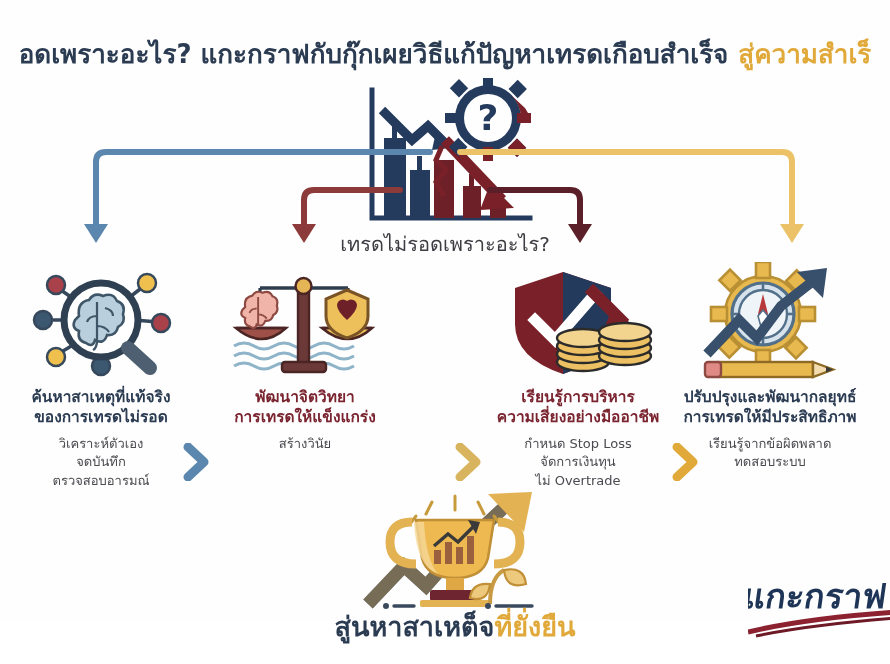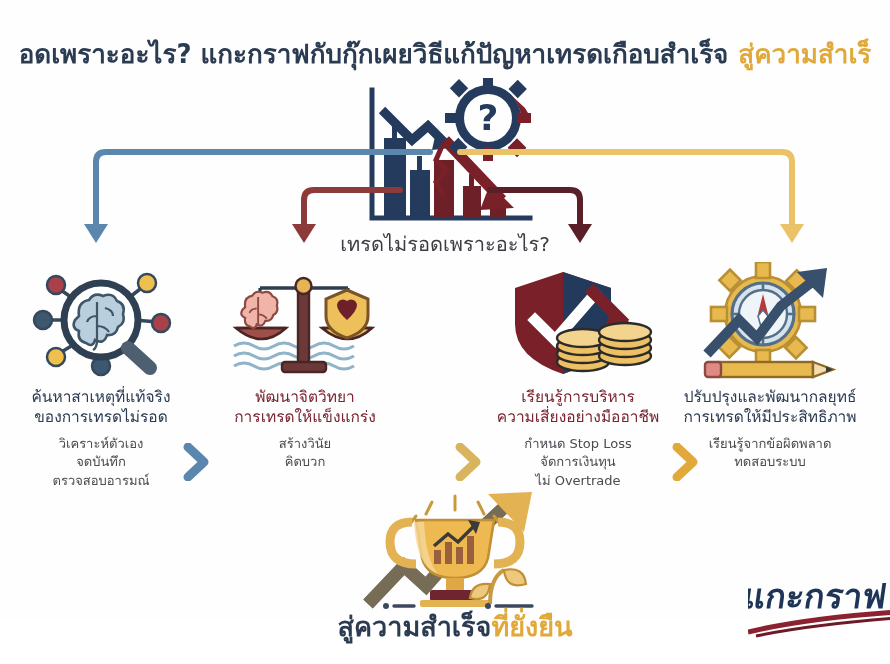--- a/index.html
+++ b/index.html
@@ -30,21 +30,21 @@
     font-size:20px;color:#3c3c42;font-weight:500;
   }
 
   
   .connectors{position:absolute;left:0;top:130px;width:890px;height:140px;}
 
   
   .col{position:absolute;top:262px;width:200px;text-align:center;}
   .col-icon{height:120px;display:flex;align-items:center;justify-content:center;}
   .col-title{
-    font-size:15.5px;font-weight:normal;line-height:1.28;margin-top:6px;
+    font-size:15.5px;font-weight:bold;line-height:1.28;margin-top:6px;
     white-space:nowrap;
   }
   .col-sub{
     font-size:13px;color:#4a4a50;line-height:1.42;margin-top:7px;white-space:nowrap;
   }
   .c1{left:1px;}
   .c2{left:205px;}
   .c3{left:478px;}
   .c4{left:670px;}
   .c1 .col-title{color:#2b3b52;}
@@ -214,21 +214,20 @@
         <path d="M127 62 q-10 -9 -10 -15 a6 6 0 0 1 10 -4 a6 6 0 0 1 10 4 q0 6 -10 15 z" fill="#6e2028" transform="translate(0,-4)"></path>
         <rect x="62" y="100" width="44" height="10" rx="3" fill="#6b3a38" stroke="#4a2524" stroke-width="2.4"></rect>
       </svg>
     </div>
     <div class="col-title">
       <div>พัฒนาจิตวิทยา</div>
       <div>การเทรดให้แข็งแกร่ง</div>
     </div>
     <div class="col-sub">
       <div>สร้างวินัย</div>
-      <div>คิดบวก</div>
     </div>
   </div>
 
   <div class="col c3">
     <div class="col-icon">
       <svg viewBox="0 0 170 120" width="170" height="120">
         <path d="M70 10 L118 26 L118 62 q0 34 -48 50 q-48 -16 -48 -50 L22 26 Z" fill="#7a2028"></path>
         <path d="M70 10 L118 26 L118 62 q0 34 -48 50 L70 10 Z" fill="#233a5c"></path>
         <path d="M42 58 L62 78 L102 32" stroke="#ffffff" stroke-width="11" fill="none" stroke-linecap="square" stroke-linejoin="miter"></path>
         <path d="M96 26 L132 62" stroke="#7a2028" stroke-width="12" fill="none"></path>
@@ -351,21 +350,21 @@
       <g stroke="#3a4a5e" stroke-width="3.4" stroke-linecap="round">
         <line x1="34" y1="114" x2="54" y2="114"></line>
         <line x1="136" y1="114" x2="172" y2="114"></line>
       </g>
       <circle cx="26" cy="114" r="3" fill="#3a4a5e"></circle>
       <circle cx="128" cy="114" r="3" fill="#3a4a5e"></circle>
     </svg>
   </div>
 
   <div class="bottom-caption">
-    <span>สู่ความสำเร็จ</span><span class="bottom-accent">ที่ยั่งยืน</span>
+    <span>สู่นหาสาเหต็จ</span><span class="bottom-accent">ที่ยั่งยืน</span>
   </div>
 
   <div class="logo">
     <svg viewBox="0 0 150 72" width="150" height="72">
       <text x="0" y="42" font-size="34" font-weight="bold" fill="#1f3557" font-family="DejaVu Sans, sans-serif" transform="skewX(-8)">แกะกราฟ</text>
       <path d="M0 66 q60 -14 150 -20" stroke="#8c2230" stroke-width="5" fill="none"></path>
       <path d="M8 70 q60 -12 142 -18" stroke="#6e1a26" stroke-width="3" fill="none"></path>
     </svg>
   </div>
 

